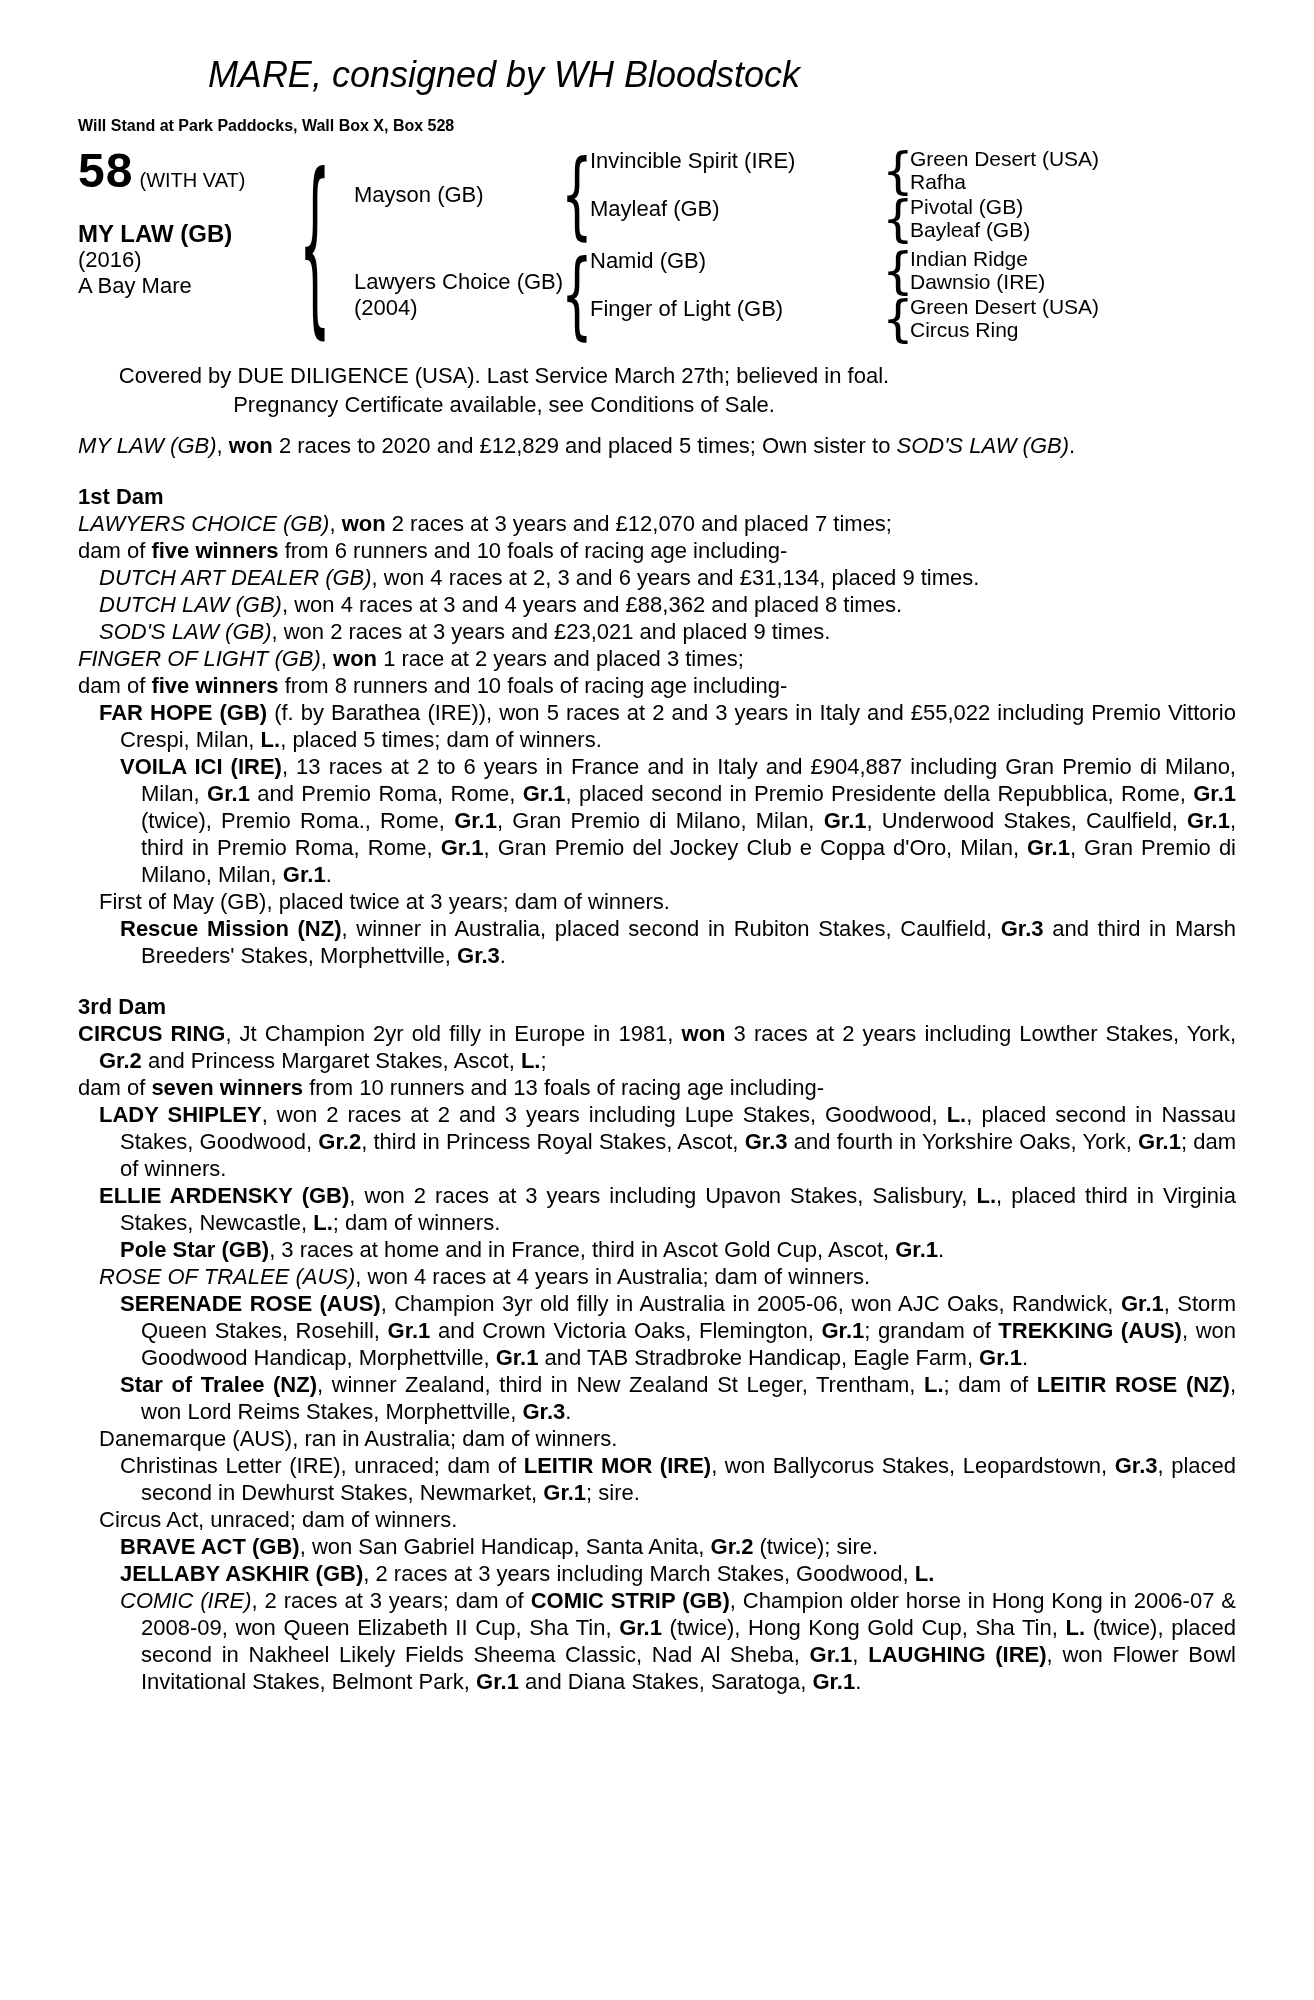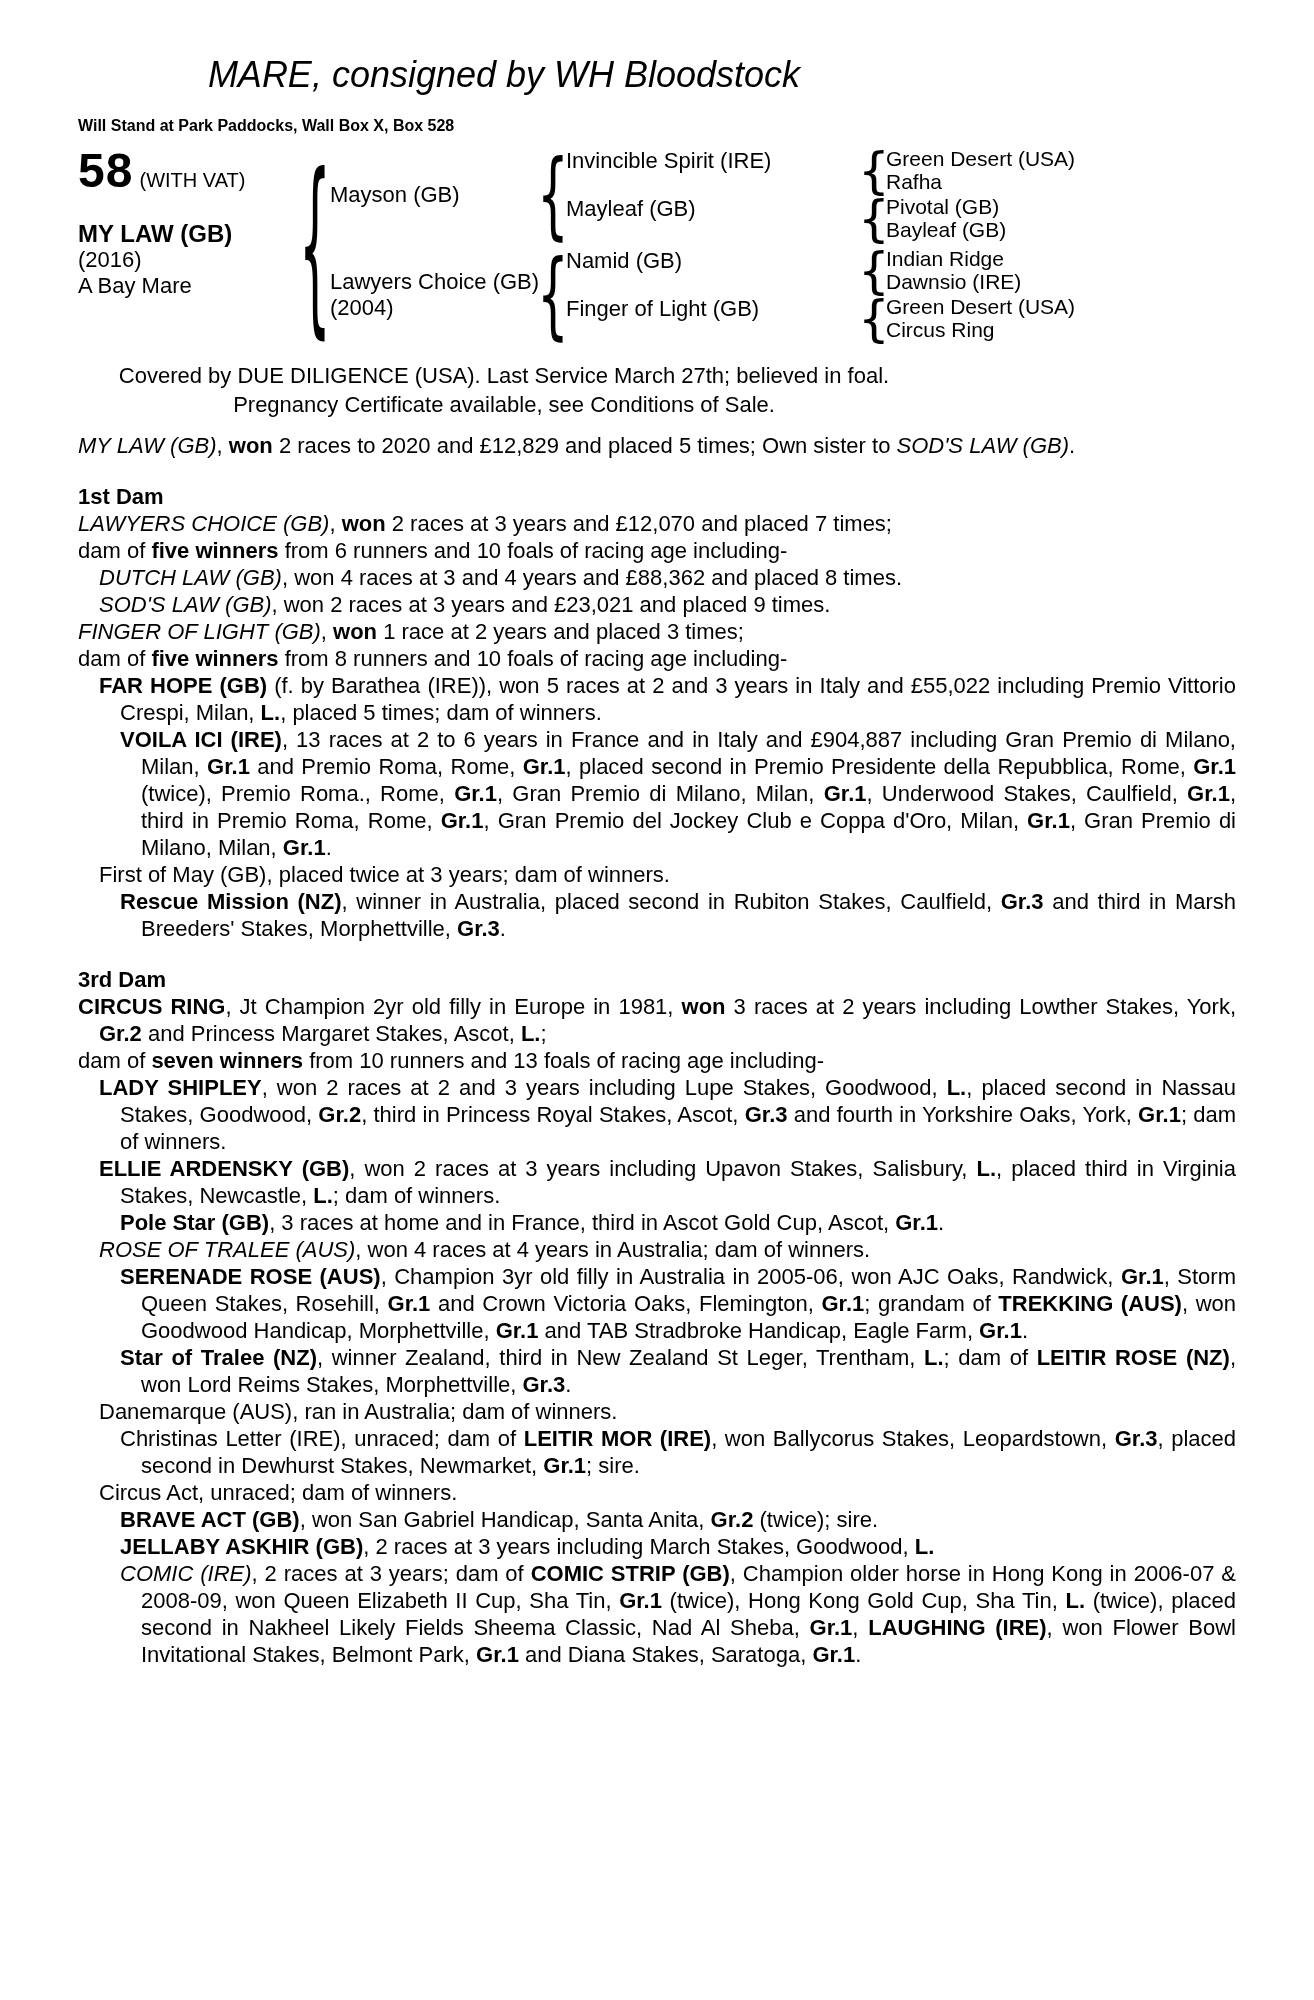--- a/index.html
+++ b/index.html
@@ -28,21 +28,21 @@
   .brace span { display:block; line-height:1; font-family:"DejaVu Sans",sans-serif; font-weight:normal; }
   .b1 { width:30px; height:190px; }
   .b1 span { font-size:50px; transform:scaleY(3.8); }
   .b2 { width:26px; height:95px; }
   .b2 span { font-size:50px; transform:scaleY(1.9); }
   .b3 { width:24px; height:48px; }
   .b3 span { font-size:50px; }
   .parents { display:flex; flex-direction:column; }
   .parent-row { display:flex; align-items:center; }
   .parent-row + .parent-row { margin-top:4px; }
-  .parent-cell { width:210px; line-height:26px; }
+  .parent-cell { width:210px; line-height:26px;margin-left:24px; }
   .ped-year:empty { display:none; }
   .gps { display:flex; flex-direction:column; }
   .gp-row { display:flex; align-items:flex-start; }
   .gp-cell { width:296px; }
   .ggps div { line-height:23px; font-size:21px; white-space:nowrap; }
 
   .covered { margin-top:18px; line-height:29px; }
 
   
   .rp { margin:0; text-align:justify; line-height:27px; }
@@ -152,20 +152,21 @@
     <div>Covered by DUE DILIGENCE (USA). Last Service March 27th; believed in foal.</div>
     <div>Pregnancy Certificate available, see Conditions of Sale.</div>
   </div>
 
   <p class="rp lvl0 intro"><span class="st-i">MY LAW (GB)</span><span>, </span><span class="st-b">won</span><span> 2 races to 2020 and £12,829 and placed 5 times; Own sister to </span><span class="st-i">SOD'S LAW (GB)</span><span>.</span></p>
 
   <div>
       <div class="dam-heading">1st Dam</div>
       <p class="rp lvl0"><span class="st-i">LAWYERS CHOICE (GB)</span><span>, </span><span class="st-b">won</span><span> 2 races at 3 years and £12,070 and placed 7 times;</span></p>
       <p class="rp lvl0"><span>dam of </span><span class="st-b">five winners</span><span> from 6 runners and 10 foals of racing age including-</span></p>
+      <p class="rp lvl1"><span class="st-i">DUTCH ART DEALER (GB)</span><span>, won 4 races at 2, 3 and 6 years and £31,134, placed 9 times.</span></p>
       <p class="rp lvl1"><span class="st-i">DUTCH LAW (GB)</span><span>, won 4 races at 3 and 4 years and £88,362 and placed 8 times.</span></p>
       <p class="rp lvl1"><span class="st-i">SOD'S LAW (GB)</span><span>, won 2 races at 3 years and £23,021 and placed 9 times.</span></p>
       <p class="rp lvl0"><span class="st-i">FINGER OF LIGHT (GB)</span><span>, </span><span class="st-b">won</span><span> 1 race at 2 years and placed 3 times;</span></p>
       <p class="rp lvl0"><span>dam of </span><span class="st-b">five winners</span><span> from 8 runners and 10 foals of racing age including-</span></p>
       <p class="rp lvl1"><span class="st-b">FAR HOPE (GB)</span><span> (f. by Barathea (IRE)), won 5 races at 2 and 3 years in Italy and £55,022 including Premio Vittorio Crespi, Milan, </span><span class="st-b">L.</span><span>, placed 5 times; dam of winners.</span></p>
       <p class="rp lvl2"><span class="st-b">VOILA ICI (IRE)</span><span>, 13 races at 2 to 6 years in France and in Italy and £904,887 including Gran Premio di Milano, Milan, </span><span class="st-b">Gr.1</span><span> and Premio Roma, Rome, </span><span class="st-b">Gr.1</span><span>, placed second in Premio Presidente della Repubblica, Rome, </span><span class="st-b">Gr.1</span><span> (twice), Premio Roma., Rome, </span><span class="st-b">Gr.1</span><span>, Gran Premio di Milano, Milan, </span><span class="st-b">Gr.1</span><span>, Underwood Stakes, Caulfield, </span><span class="st-b">Gr.1</span><span>, third in Premio Roma, Rome, </span><span class="st-b">Gr.1</span><span>, Gran Premio del Jockey Club e Coppa d'Oro, Milan, </span><span class="st-b">Gr.1</span><span>, Gran Premio di Milano, Milan, </span><span class="st-b">Gr.1</span><span>.</span></p>
       <p class="rp lvl1"><span>First of May (GB), placed twice at 3 years; dam of winners.</span></p>
       <p class="rp lvl2"><span class="st-b">Rescue Mission (NZ)</span><span>, winner in Australia, placed second in Rubiton Stakes, Caulfield, </span><span class="st-b">Gr.3</span><span> and third in Marsh Breeders' Stakes, Morphettville, </span><span class="st-b">Gr.3</span><span>.</span></p>
       <div class="dam-heading">3rd Dam</div>
       <p class="rp lvl0"><span class="st-b">CIRCUS RING</span><span>, Jt Champion 2yr old filly in Europe in 1981, </span><span class="st-b">won</span><span> 3 races at 2 years including Lowther Stakes, York, </span><span class="st-b">Gr.2</span><span> and Princess Margaret Stakes, Ascot, </span><span class="st-b">L.</span><span>;</span></p>

